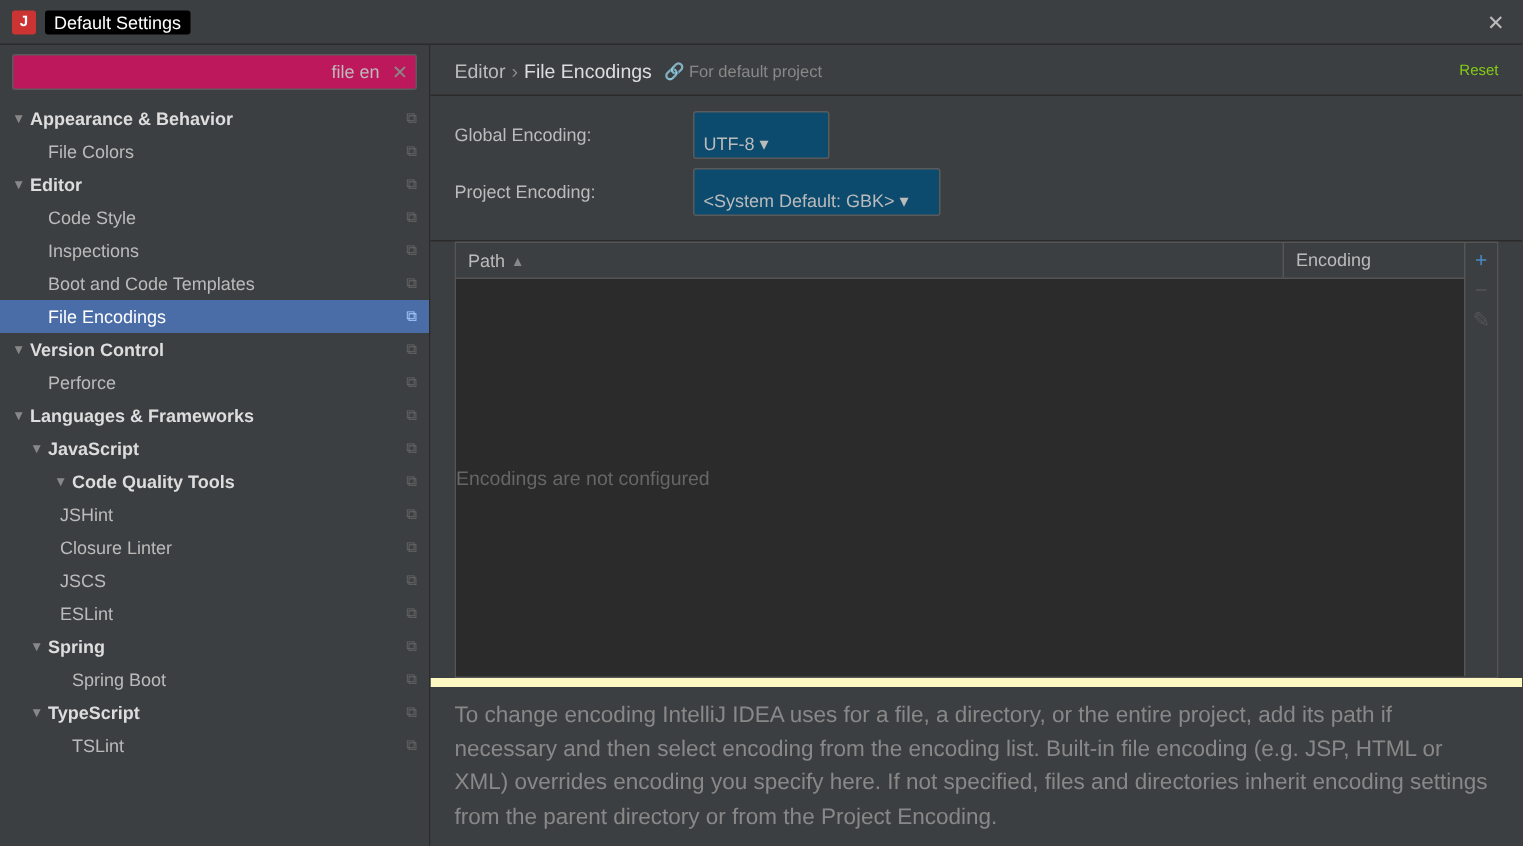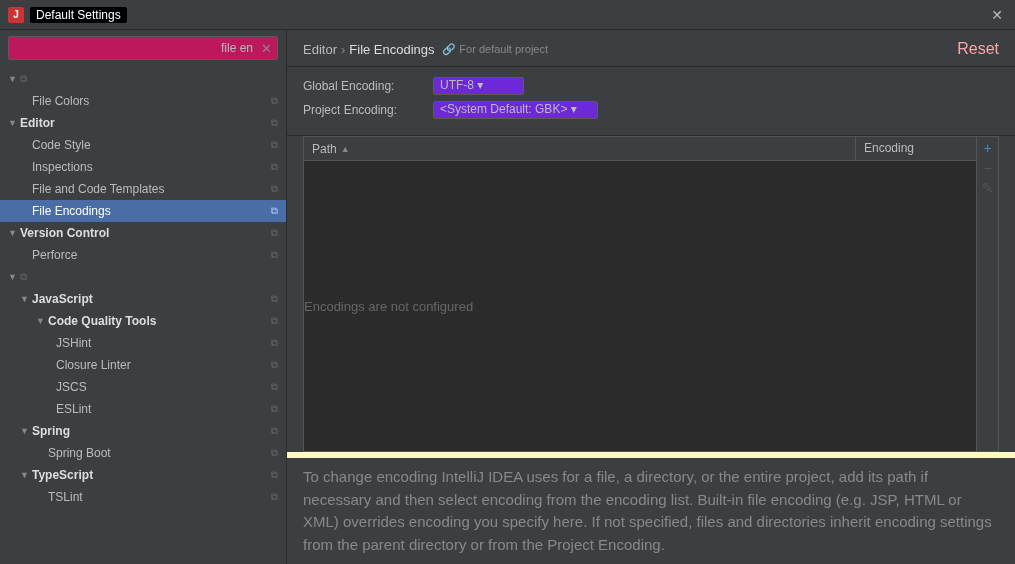--- a/index.html
+++ b/index.html
@@ -146,21 +146,21 @@
 
     .copy-icon {
       color: #666;
       font-size: 10px;
       margin-right: 8px;
       flex-shrink: 0;
     }
 
     .indent-1 { padding-left: 20px; }
     .indent-2 { padding-left: 36px; }
-    .indent-3 { padding-left: 44px; }
+    .indent-3 { padding-left: 28px; }
 
     
     .main {
       flex: 1;
       background: #3c3f41;
       display: flex;
       flex-direction: column;
       overflow: hidden;
     }
 
@@ -193,23 +193,23 @@
       font-weight: 500;
     }
 
     .breadcrumb-note {
       color: #888;
       font-size: 11px;
       margin-left: 8px;
     }
 
     .reset-btn {
-      color: #fca5a5;
+      color: #84cc16;
       cursor: pointer;
-      font-size: 16px;
+      font-size: 10px;
       text-decoration: none;
     }
 
     .encoding-form {
       padding: 10px 16px;
       border-bottom: 1px solid #2b2b2b;
     }
 
     .form-row {
       display: flex;
@@ -217,30 +217,31 @@
       margin-bottom: 6px;
     }
 
     .form-label {
       width: 130px;
       font-size: 12px;
       color: #bbbbbb;
     }
 
     .form-select {
-      background: #6d28d9;
+      background: #0c4a6e;
       border: 1px solid #5a5a5a;
       color: #bbbbbb;
-      padding: 0 20px 2px 6px;
+      padding: 14px 20px 2px 6px;
       font-size: 12px;
       border-radius: 2px;
       appearance: none;
       cursor: pointer;
       outline: none;
       min-width: 80px;
+      margin-left: 29px;
     }
 
     .select-wrapper {
       position: relative;
       display: inline-block;
     }
 
     .table-header {
       display: flex;
       background: #3c3f41;
@@ -327,20 +328,21 @@
 
       <div class="search-box">
         <input type="text" value="file en" style="">
         <span class="search-clear">✕</span>
       </div>
 
       <div class="sidebar-tree">
 
         <div class="tree-item group">
           <span class="tree-arrow">▼</span>
+          <span class="tree-label">Appearance &amp; Behavior</span>
           <span class="copy-icon">⧉</span>
         </div>
         <div class="tree-item indent-1">
           <span class="tree-arrow"></span>
           <span class="tree-label">File Colors</span>
           <span class="copy-icon">⧉</span>
         </div>
 
         <div class="tree-item group">
           <span class="tree-arrow">▼</span>
@@ -352,21 +354,21 @@
           <span class="tree-label">Code Style</span>
           <span class="copy-icon">⧉</span>
         </div>
         <div class="tree-item indent-1">
           <span class="tree-arrow"></span>
           <span class="tree-label">Inspections</span>
           <span class="copy-icon">⧉</span>
         </div>
         <div class="tree-item indent-1">
           <span class="tree-arrow"></span>
-          <span class="tree-label">File and Code Templates</span>
+          <span class="tree-label">Boot and Code Templates</span>
           <span class="copy-icon">⧉</span>
         </div>
         <div class="tree-item indent-1 selected">
           <span class="tree-arrow"></span>
           <span class="tree-label">File Encodings</span>
           <span class="copy-icon">⧉</span>
         </div>
 
         <div class="tree-item group">
           <span class="tree-arrow">▼</span>
@@ -374,20 +376,21 @@
           <span class="copy-icon">⧉</span>
         </div>
         <div class="tree-item indent-1">
           <span class="tree-arrow"></span>
           <span class="tree-label">Perforce</span>
           <span class="copy-icon">⧉</span>
         </div>
 
         <div class="tree-item group">
           <span class="tree-arrow">▼</span>
+          <span class="tree-label">Languages &amp; Frameworks</span>
           <span class="copy-icon">⧉</span>
         </div>
         <div class="tree-item indent-1 group">
           <span class="tree-arrow">▼</span>
           <span class="tree-label">JavaScript</span>
           <span class="copy-icon">⧉</span>
         </div>
         <div class="tree-item indent-2 group">
           <span class="tree-arrow">▼</span>
           <span class="tree-label">Code Quality Tools</span>

